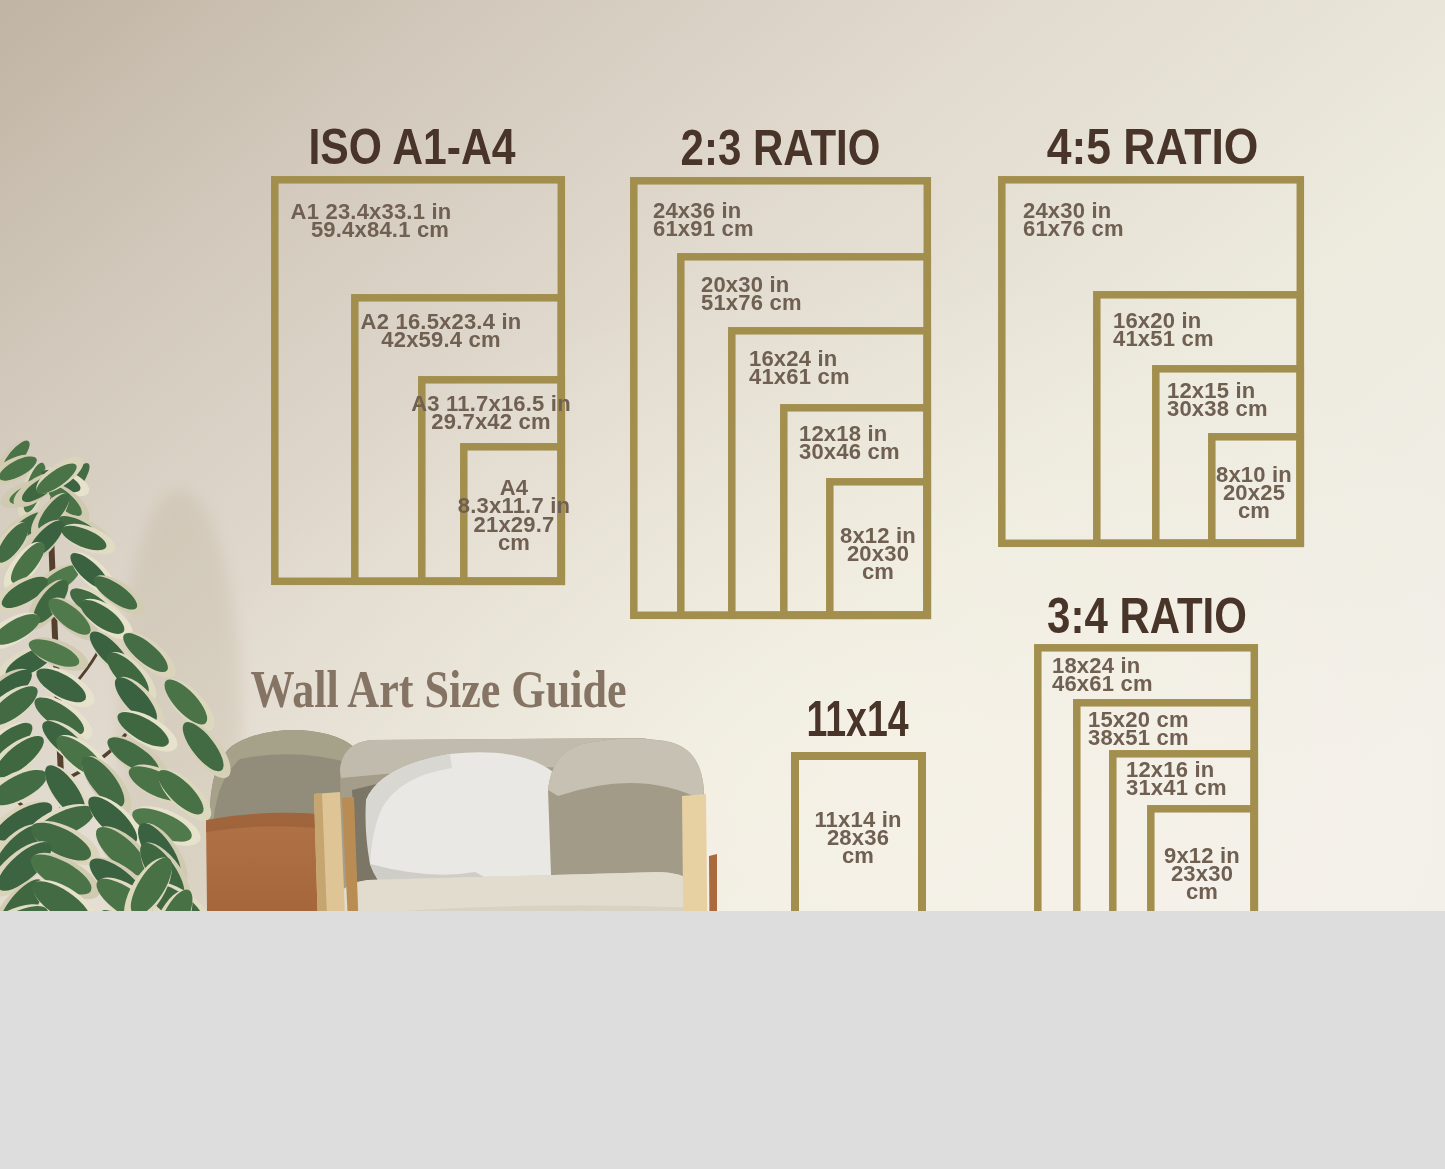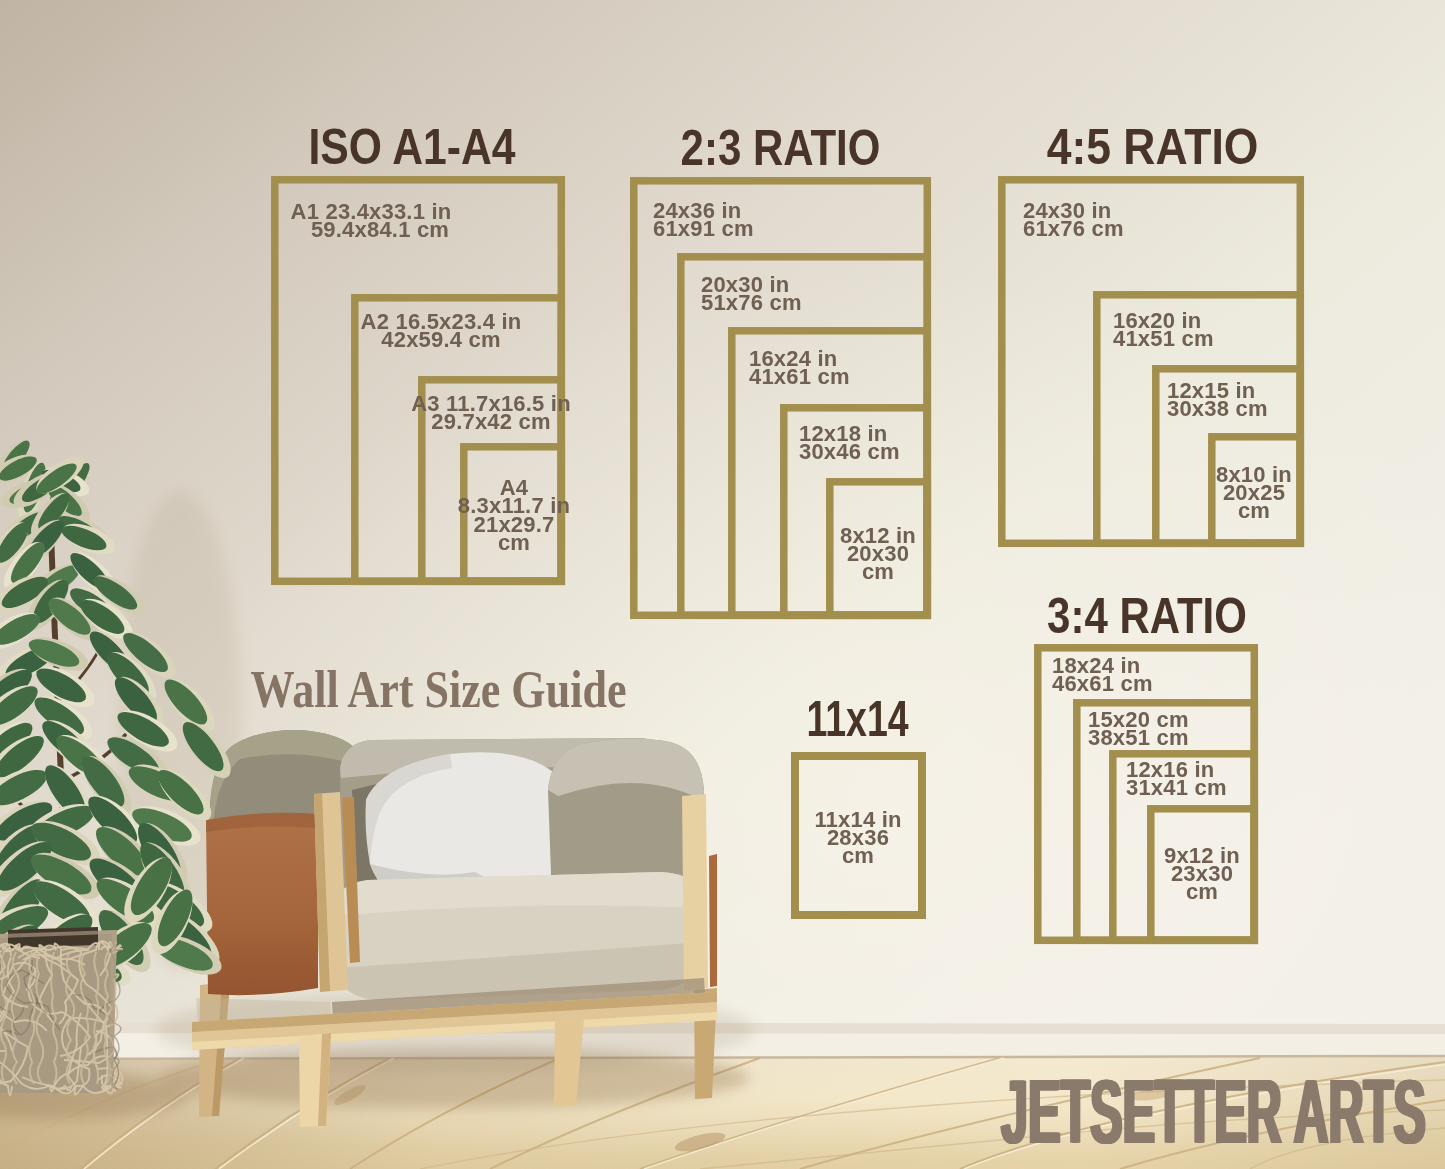--- a/index.html
+++ b/index.html
@@ -1,16 +1,16 @@
 <!DOCTYPE html>
 <html><head>
 <meta charset="utf-8">
 <style>
   html,body{margin:0;padding:0;background:#ddd;}
-  #stage{position:relative;width:1445px;height:1169px;overflow:hidden;font-family:"Liberation Sans",sans-serif;}
+  #stage{position:relative;width:1445px;height:911px;overflow:hidden;font-family:"Liberation Sans",sans-serif;}
   svg{display:block;}
   .lbl{fill:#6f6052;font-weight:bold;font-size:22px;font-family:"Liberation Sans",sans-serif;letter-spacing:0.2px;}
   .ttl{fill:#483428;font-weight:bold;font-size:50px;font-family:"Liberation Sans",sans-serif;}
 </style>
 </head>
 <body>
 <div id="stage">
 <svg width="1445" height="1169" viewBox="0 0 1445 1169">
 <defs>
   <linearGradient id="wallg" x1="0" y1="0" x2="0.9" y2="0.8">

